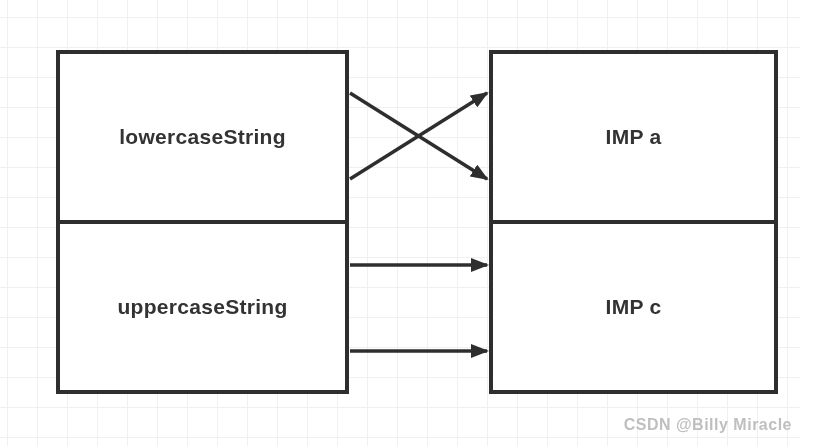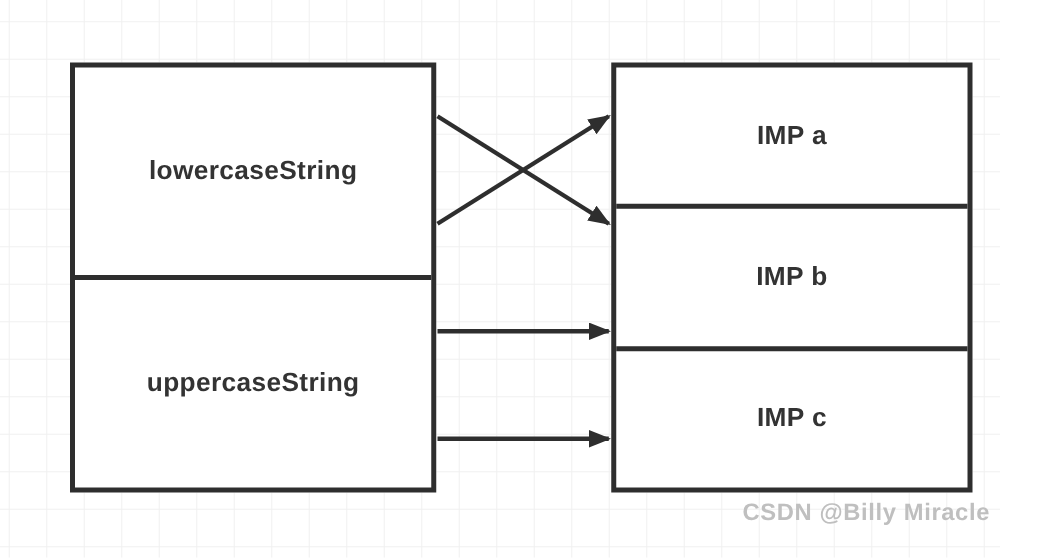--- a/index.html
+++ b/index.html
@@ -48,22 +48,22 @@
   .row + .row { border-top: 4px solid var(--stroke); }
   .arrow-layer {
     position: absolute;
     left: 0; top: 0;
     width: 834px; height: 446px;
     pointer-events: none;
   }
   .watermark {
     position: absolute;
     right: 8px;
-    bottom: 24px;
-    font-size: 19px;
+    bottom: 12px;
+    font-size: 16px;
     color: var(--watermark);
     letter-spacing: 0.5px;
   }
 </style>
 </head>
 <body>
 
 <div class="canvas">
 
   <div class="table-box left">
@@ -73,23 +73,20 @@
     <div class="row">
       <span>uppercaseString</span>
     </div>
   </div>
 
   <div class="table-box right">
     <div class="row">
       <span>IMP a</span>
     </div>
     <div class="row">
-      <span>IMP b</span>
-    </div>
-    <div class="row">
       <span>IMP c</span>
     </div>
   </div>
 
   <svg class="arrow-layer" id="arrow-layer" viewBox="0 0 834 446" xmlns="http://www.w3.org/2000/svg">
     <defs>
       <marker id="arrowhead" markerUnits="userSpaceOnUse" markerWidth="18" markerHeight="14" refX="16" refY="7" orient="auto">
         <path d="M0,0 L18,7 L0,14 Z" fill="#2e2e2e"></path>
       </marker>
     </defs>

